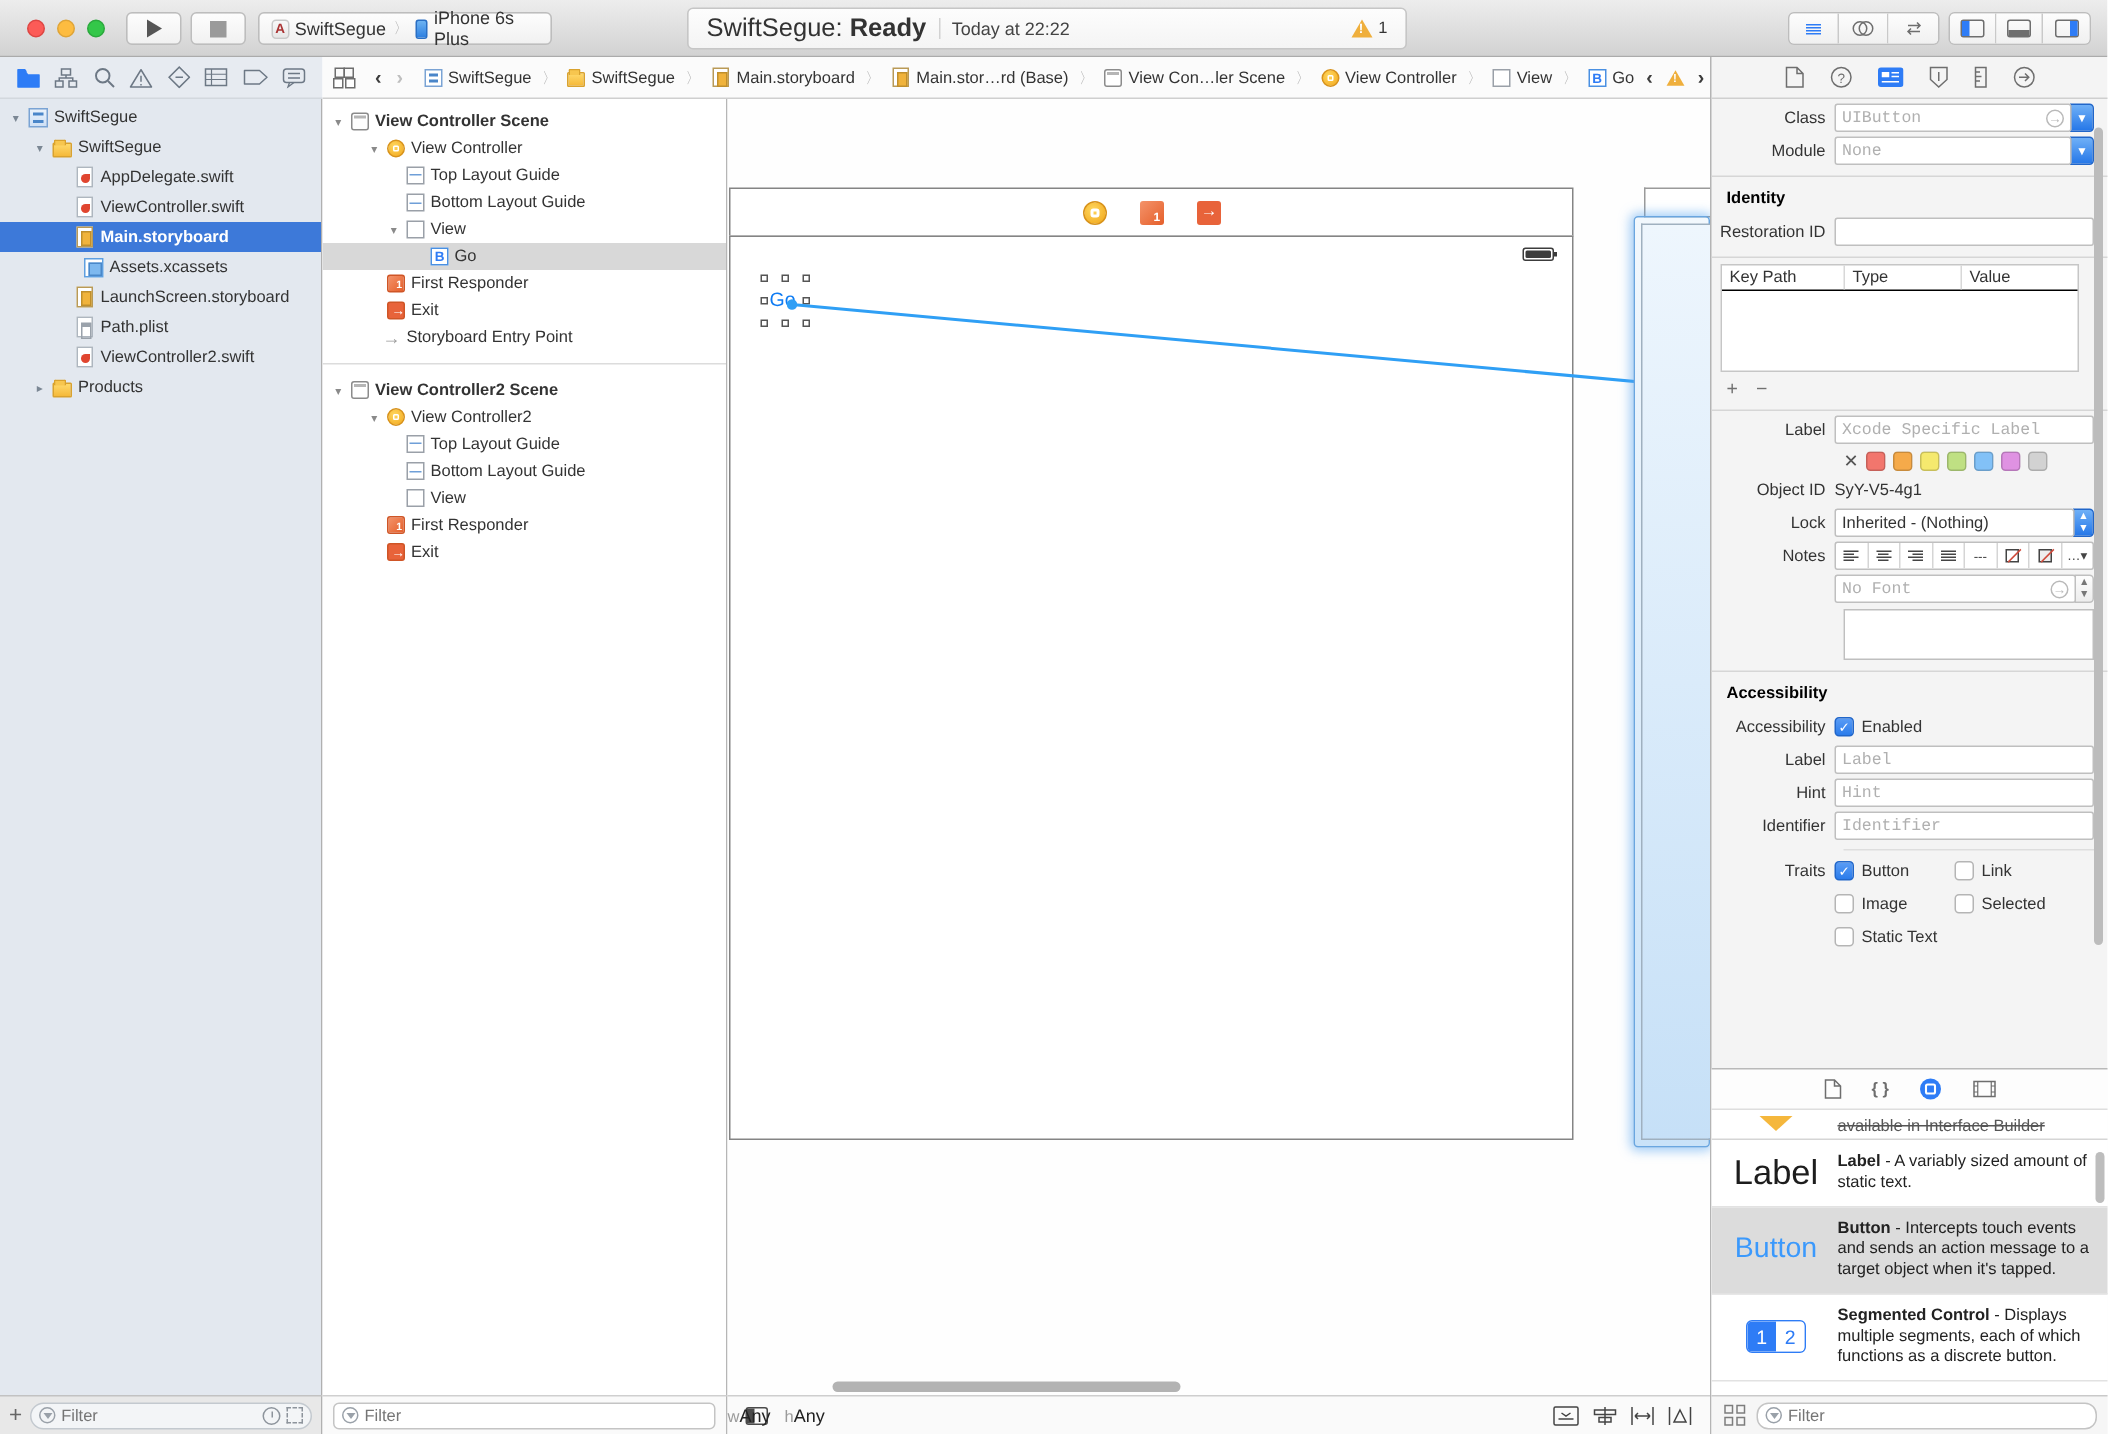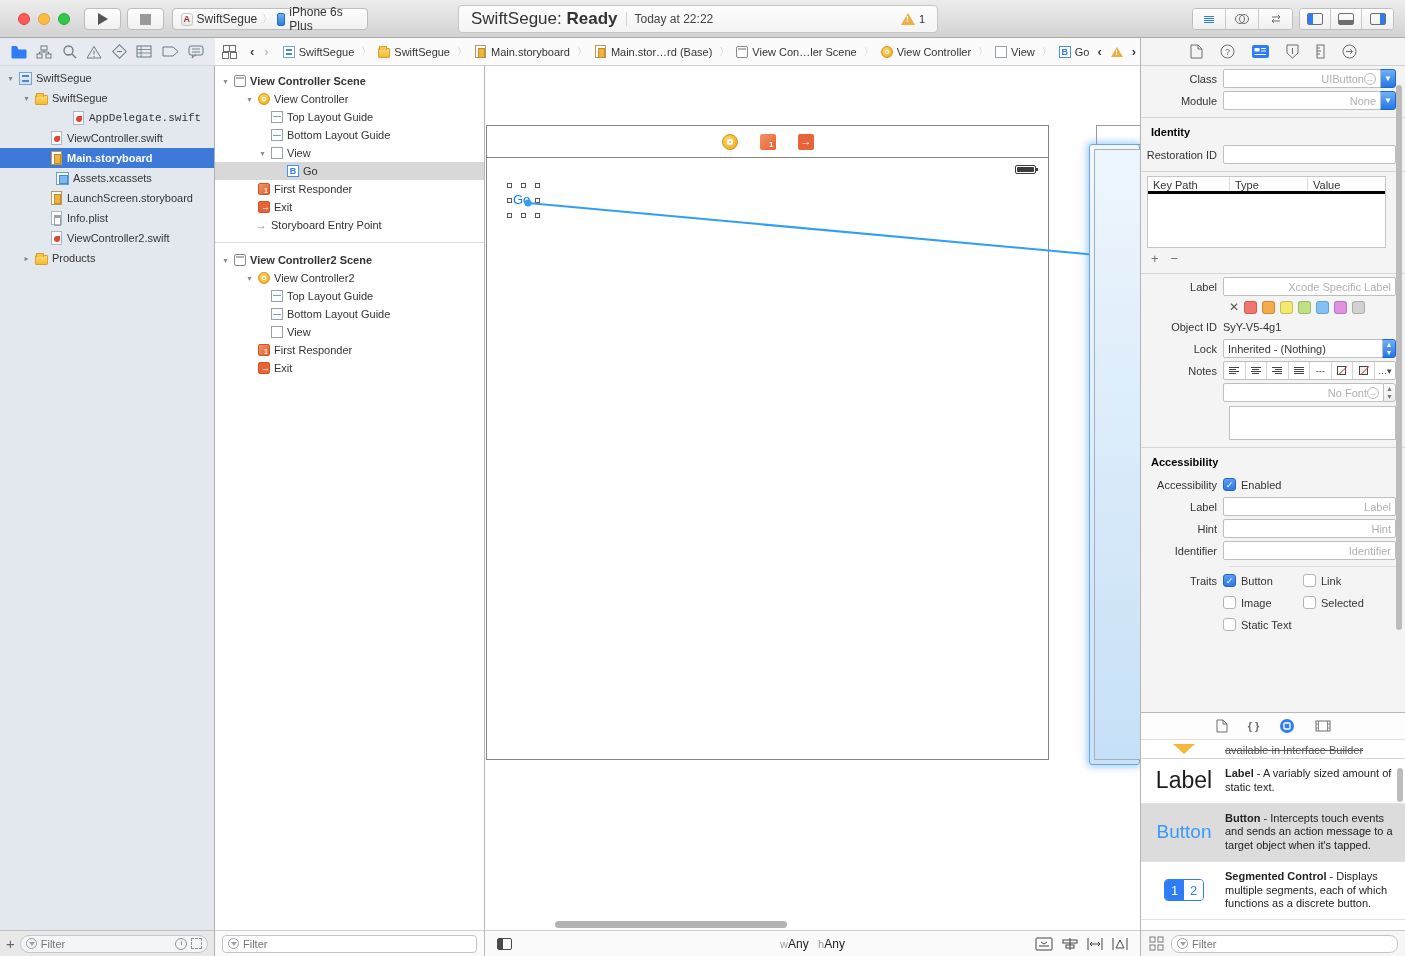--- a/index.html
+++ b/index.html
@@ -113,40 +113,40 @@
   .handle{ position:absolute; width:5px; height:5px; background:#fff; border:1px solid #555;}
   #go-label{ left:28px; top:126px; color:#0e7bf3; font-size:13px;}
   #canvas svg.segue{ position:absolute; left:0; top:0; pointer-events:none;}
   #vc2-dock{ left:611px; top:59px; width:44px; height:20px; background:#fff; border:1px solid #9a9a9a; border-right:none;}
   #vc2{ left:604px; top:78px; width:51px; height:621px; border:1px solid #6aa6e0; border-radius:3px; background:linear-gradient(#f2f8fd,#c9e2f8); box-shadow:0 0 7px 2px rgba(90,165,240,.55);}
   #vc2:after{ content:""; position:absolute; left:4px; top:4px; bottom:4px; right:-1px; border:1px solid #9fb0bf; border-right:none; background:linear-gradient(#eef6fd,#c6e0f7);}
   #hscroll{ left:70px; top:855px; width:232px; height:7px; background:#b3b3b3; border-radius:4px;}
   #canvas-bottom{ left:485px; top:930px; width:655px; height:26px; background:#fafafa; border-top:1px solid #cecece; display:flex; align-items:center; padding:0 12px;}
   .outline-toggle{ width:15px; height:12px; border:1px solid #4a4a4a; border-radius:2px; position:relative;}
   .outline-toggle:before{ content:""; position:absolute; left:0; top:0; bottom:0; width:5px; background:#4a4a4a;}
-  #size-class{ position:absolute; left:0; right:0; text-align:center; font-size:12px; color:#222;}
+  #size-class{ position:absolute; left:0; right:0; font-size:12px; color:#222;}
   #size-class .dim-prefix{ color:#9b9b9b; font-size:11px;}
   .cbar-icons{ margin-left:auto; display:flex; gap:9px; align-items:center;}
 
   
   #inspector{ left:1140px; top:38px; width:265px; height:918px; background:#f4f4f4; border-left:1px solid #b4b4b4;}
   #insp-tabs{ left:0; top:0; width:265px; height:28px; border-bottom:1px solid #cfcfcf; display:flex; align-items:center; justify-content:center; gap:17px;}
   .sect-title{ font-weight:bold; color:#000; padding:8px 0 4px 10px;}
   .hdiv{ height:1px; background:#d6d6d6; margin-top:7px;}
   .irow{ display:flex; align-items:center; margin:3px 10px 3px 0; min-height:19px;}
   .ilabel{ width:82px; text-align:right; padding-right:6px; color:#333; flex:none;}
   .ifield{ flex:1; height:19px; background:#fff; border:1px solid #bfbfbf; border-radius:2px; display:flex; align-items:center; padding:0 4px; position:relative;}
-  .ifield input{ border:none; outline:none; width:100%; font-size:11px; font-family:Liberation Sans, sans-serif; background:transparent; color:#333;text-align:right;}
+  .ifield input{ border:none; outline:none; width:100%; font-size:11px; font-family:Liberation Mono, monospace; background:transparent; color:#333;}
   .ifield input::placeholder{ color:#b0b0b0;}
   .circ-arrow{ width:12px; height:12px; border:1px solid #b9b9b9; border-radius:50%; color:#b9b9b9; font-size:9px; line-height:10px; text-align:center; flex:none;}
   .blue-dd{ width:16px; height:19px; background:linear-gradient(#6fb0f7,#2577e8); border:1px solid #2166c9; border-radius:0 3px 3px 0; margin-left:-1px; color:#fff; font-size:8px; display:flex; align-items:center; justify-content:center; flex:none;}
   .blue-stepper{ width:14px; height:19px; background:linear-gradient(#6fb0f7,#2577e8); border:1px solid #2166c9; border-radius:0 3px 3px 0; margin-left:-1px; color:#fff; font-size:7px; line-height:8px; text-align:center; flex:none; display:flex; flex-direction:column; align-items:center; justify-content:center;}
   .gray-stepper{ width:13px; height:19px; background:linear-gradient(#fdfdfd,#ededed); border:1px solid #bfbfbf; border-radius:0 3px 3px 0; margin-left:-1px; color:#777; font-size:7px; line-height:8px; display:flex; flex-direction:column; align-items:center; justify-content:center; flex:none;}
   #udra-table{ margin:4px 20px 0 6px; border:1px solid #c6c6c6; background:#fff; height:72px;}
-  #udra-head{ display:flex; height:17px; border-bottom:3px solid #000000; align-items:center;}
+  #udra-head{ display:flex; height:17px; border-bottom:1px solid #000000; align-items:center;}
   #udra-head div{ padding:0 5px; border-right:1px solid #d8d8d8; height:100%; line-height:17px;}
   .plusminus{ display:flex; gap:12px; padding:3px 0 0 10px; color:#707070; font-size:13px;}
   .swatches{ display:flex; align-items:center; gap:5px; margin:4px 10px 2px 88px;}
   .sw{ width:13px; height:13px; border-radius:3px; border:1px solid rgba(0,0,0,.18);}
   .swx{ color:#555; font-weight:bold; font-size:12px;}
   .notes-group{ flex:1; display:flex; height:19px; border:1px solid #bfbfbf; border-radius:2px; background:#fff; overflow:hidden;}
   .ng{ flex:1; border-right:1px solid #d5d5d5; display:flex; align-items:center; justify-content:center; color:#444;}
   .ng:last-child{ border-right:none;}
   .alines{ display:inline-block; width:10px;}
   .alines span{ display:block; height:1px; background:#444; margin:1px 0;}
@@ -272,21 +272,21 @@
   <div class="srow" style="padding-left:6px;">
       <span class="disc">▾</span>
       <span class="icn i-proj"></span>
       <span>SwiftSegue</span>
     </div>
   <div class="srow" style="padding-left:22px;">
       <span class="disc">▾</span>
       <span class="icn i-folder"></span>
       <span>SwiftSegue</span>
     </div>
-  <div class="srow" style="padding-left:72px;font-family:Liberation Mono, monospace;">
+  <div class="srow" style="padding-left:50px;">
       <span class="icn i-page i-swift"></span>
       <span>AppDelegate.swift</span>
     </div>
   <div class="srow" style="padding-left:50px;">
       <span class="icn i-page i-swift"></span>
       <span>ViewController.swift</span>
     </div>
   <div class="srow sel" style="padding-left:50px;">
       <span class="icn i-page i-story"></span>
       <span>Main.storyboard</span>
@@ -294,21 +294,21 @@
   <div class="srow" style="padding-left:56px;">
       <span class="icn i-assets"></span>
       <span>Assets.xcassets</span>
     </div>
   <div class="srow" style="padding-left:50px;">
       <span class="icn i-page i-story"></span>
       <span>LaunchScreen.storyboard</span>
     </div>
   <div class="srow" style="padding-left:50px;">
       <span class="icn i-page i-plist"></span>
-      <span>Info.plist</span>
+      <span>Path.plist</span>
     </div>
   <div class="srow" style="padding-left:50px;">
       <span class="icn i-page i-swift"></span>
       <span>ViewController2.swift</span>
     </div>
   <div class="srow" style="padding-left:22px;">
       <span class="disc">▸</span>
       <span class="icn i-folder"></span>
       <span>Products</span>
     </div>

